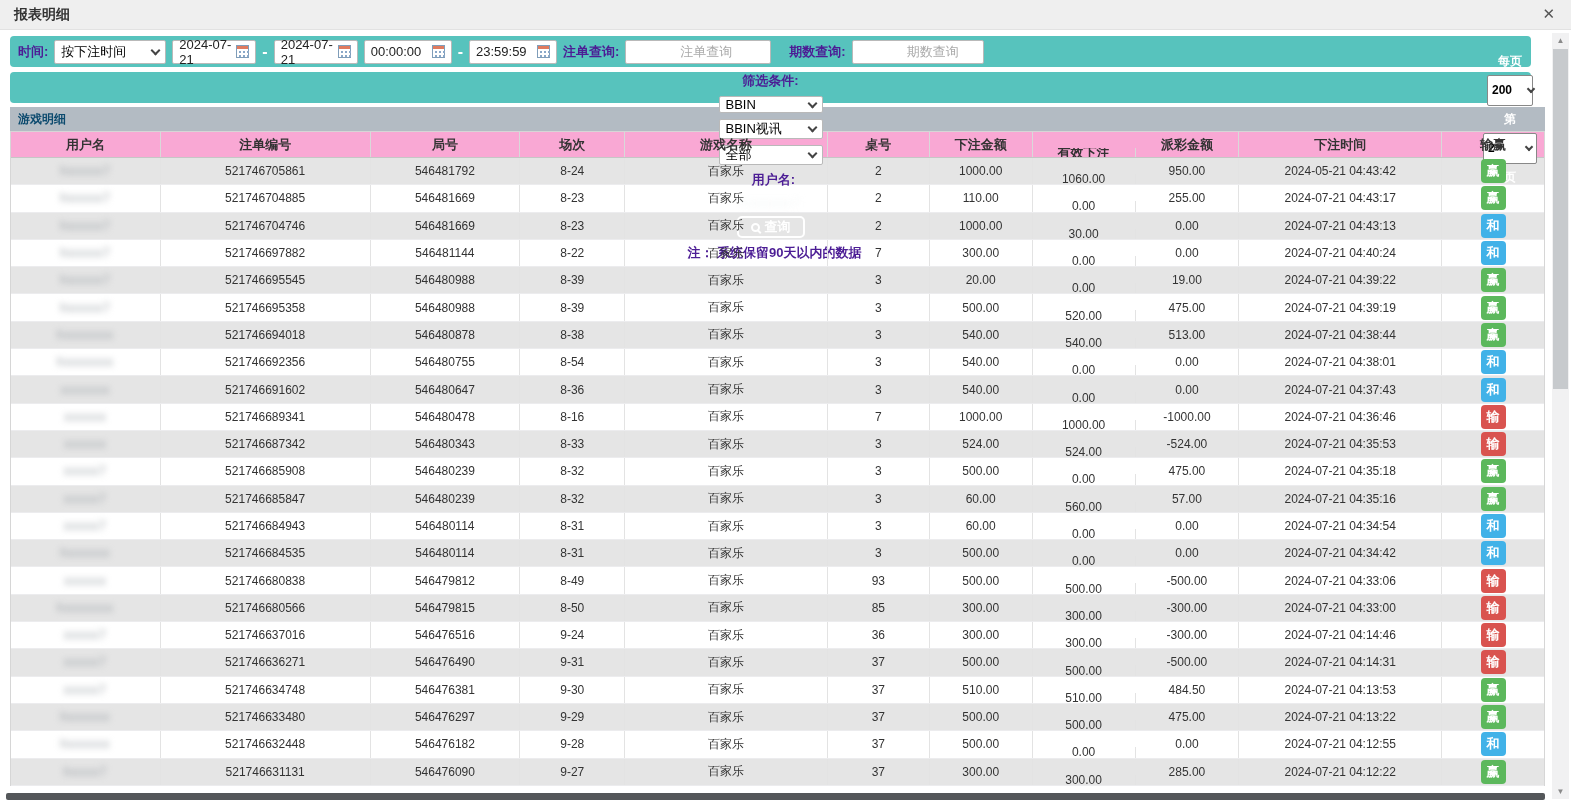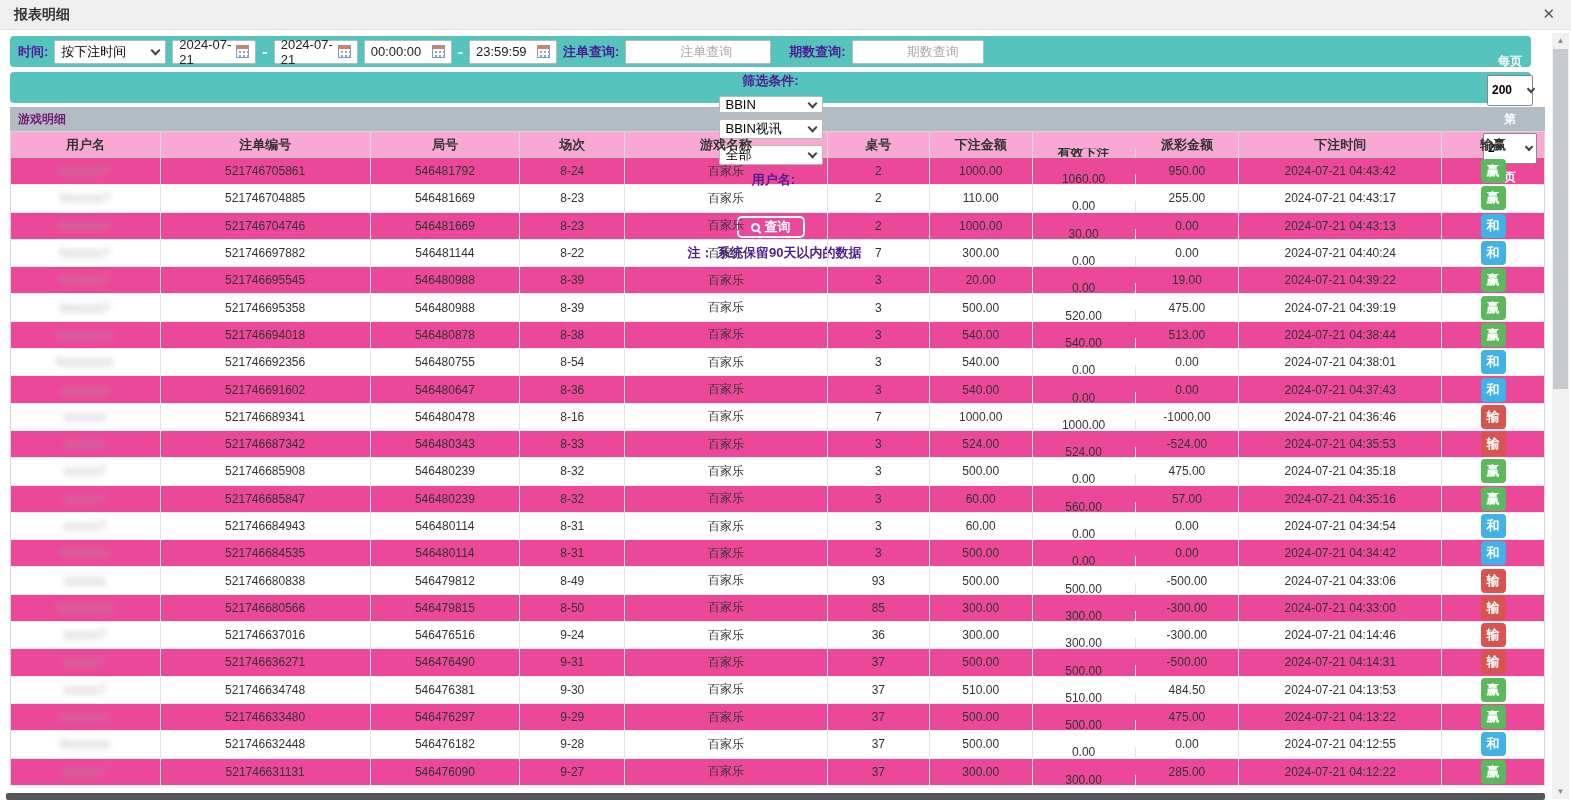--- a/index.html
+++ b/index.html
@@ -48,31 +48,31 @@
   .search-btn { height:26px; border:2px solid #fff; border-radius:5px; background:transparent;
     color:#fff; font-size:13px; font-weight:bold; display:flex; align-items:center;
     padding:0 12px; gap:5px; cursor:pointer; }
   .mag-icon { width:9px; height:9px; border:2px solid #fff; border-radius:50%; position:relative; flex:none; }
   .mag-icon::after { content:""; position:absolute; width:2px; height:5px; background:#fff;
     right:-2px; bottom:-4px; transform:rotate(-45deg); }
 
   
   .section-bar { margin:4px 26px 0 10px; width:1535px; height:24px; background:#b3bbc3;
     display:flex; align-items:center; justify-content:space-between; padding:0 8px; }
-  .section-title { color:#701a75; font-size:12px; font-weight:bold; }
+  .section-title { color:#0c4a6e; font-size:12px; font-weight:bold; }
   .pager { display:flex; align-items:center; gap:5px; color:#fff; font-size:12px; font-weight:bold;flex-direction:column; }
   .pager .sel { height:31px; font-size:12px; border:1px solid #888; padding:2px 4px; }
   .pager .sel.pp { width:46px; } .pager .sel.pg { width:54px; }
   .pager .sel .chev { width:6px; height:6px; margin-left:4px; }
 
   
   .table { margin:0 26px 0 10px; width:1535px; border-left:1px solid #d6d6d6; border-right:1px solid #d6d6d6; }
   .tr { display:flex; height:27.3px; align-items:stretch; }
   .tr.head { height:27px; background:#f9a8d4; border-bottom:1px solid #c6c6c6; border-top:1px solid #d6d6d6; }
-  .tr.odd { background:#ec4899; } .tr.even { background:#ffffff; }
+  .tr.odd { background:#e5e5e5; } .tr.even { background:#ffffff; }
   .td, .th { display:flex; align-items:center; justify-content:center; font-size:12px; color:#333;
     border-right:1px solid #e3e3e3; overflow:hidden; white-space:nowrap; }
   .th { font-size:13px; font-weight:bold; border-right:1px solid #d9d9d9; }
   .td:last-child, .th:last-child { border-right:none; }
   .tr:not(.head) { border-bottom:1px solid #ececee; }
   .c0{width:150px;} .c1{width:210px;} .c2{width:150px;} .c3{width:105px;} .c4{width:203px;}
   .c5{width:102px;} .c6{width:103px;} .c7{width:103px;margin-top:16px;} .c8{width:104px;} .c9{width:203px;} .c10{width:102px;}
   .td.c0 span { filter:blur(3px); color:#9aa0a6; letter-spacing:1px; }
 
   .badge { display:inline-block; width:25px; height:24px; line-height:24px; border-radius:4px;
@@ -193,21 +193,21 @@
           <span>hxxxxx7</span>
         </div>
         <div class="td c1">521746705861</div>
         <div class="td c2">546481792</div>
         <div class="td c3">8-24</div>
         <div class="td c4">百家乐</div>
         <div class="td c5">2</div>
         <div class="td c6">1000.00</div>
         <div class="td c7">1060.00</div>
         <div class="td c8">950.00</div>
-        <div class="td c9">2024-07-21 04:43:42</div>
+        <div class="td c9">2024-05-21 04:43:42</div>
         <div class="td c10">
           <span class="badge win">赢</span>
         </div>
       </div>
       <div class="tr even">
         <div class="td c0">
           <span>hxxxxx7</span>
         </div>
         <div class="td c1">521746704885</div>
         <div class="td c2">546481669</div>

